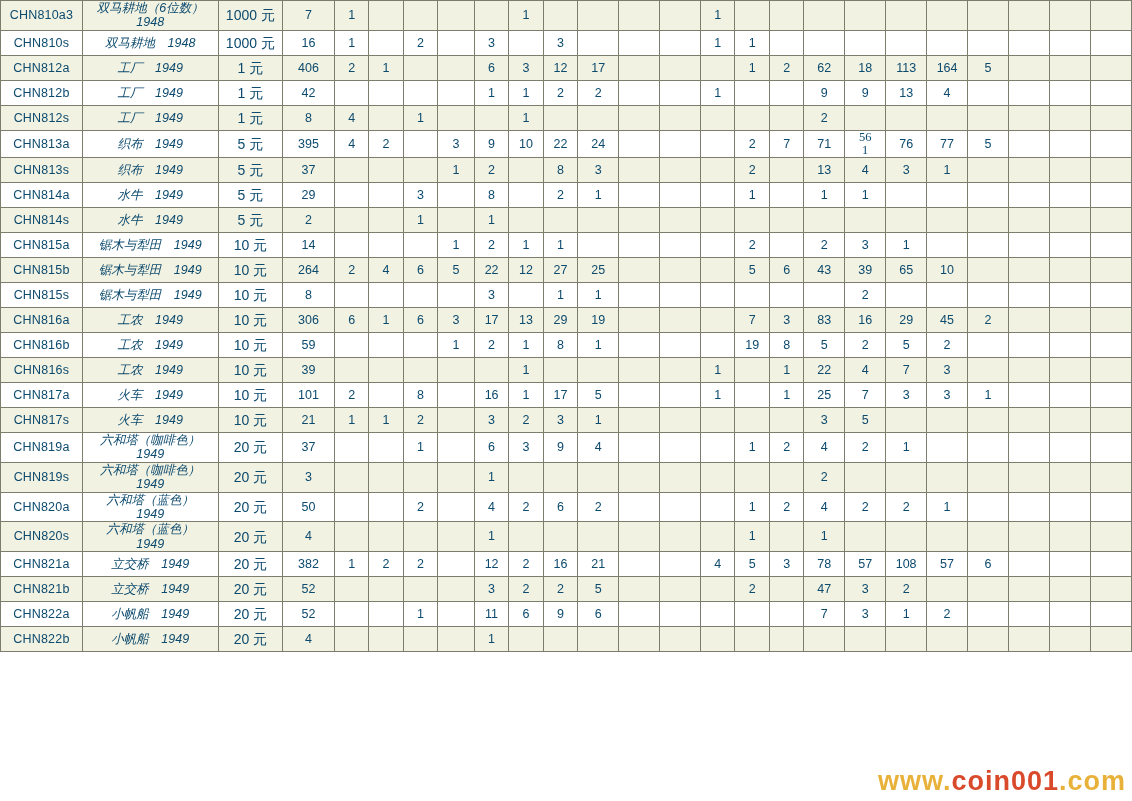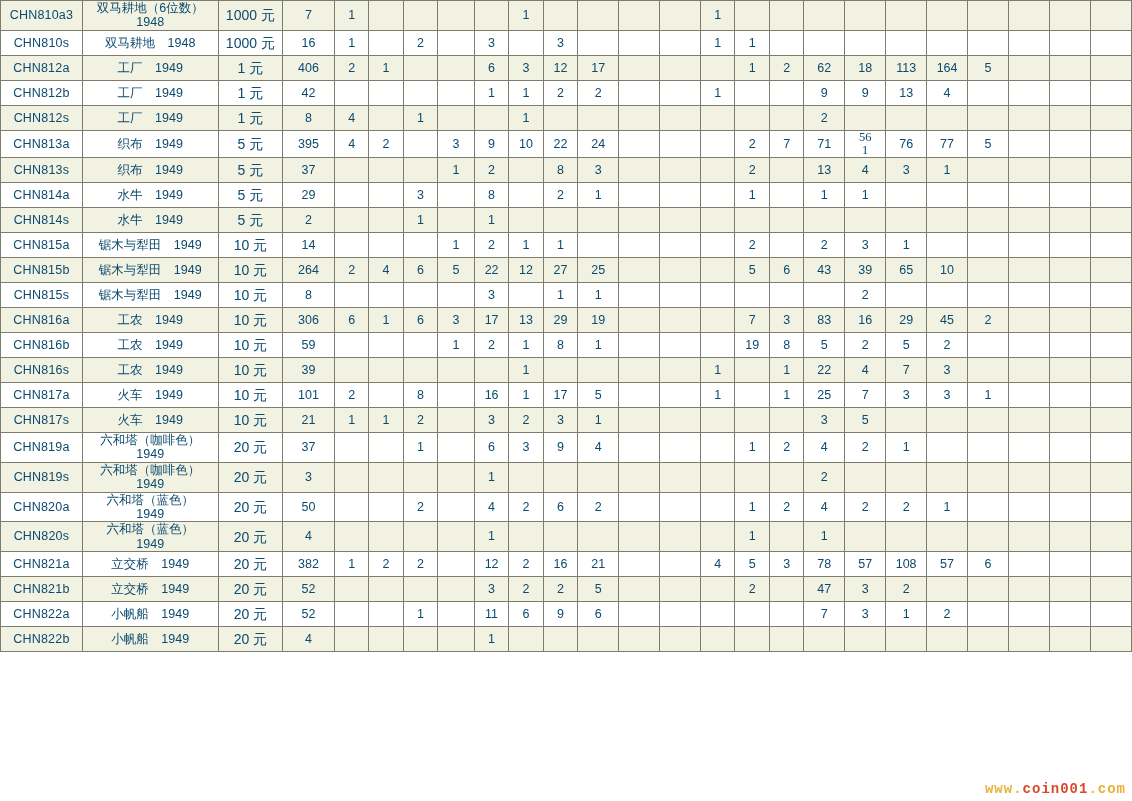--- a/index.html
+++ b/index.html
@@ -39,20 +39,21 @@
   }
   td.c-code {
     font-size: 12.5px;
     letter-spacing: 0.2px;
   }
   td.c-name {
     font-size: 12.5px;
     white-space: normal;
     line-height: 1.12;
     padding: 1px 2px;
+    font-style: italic;
   }
   td.c-name .sub {
     display: block;
   }
   td.c-face {
     font-size: 14px;
   }
   td.c-qty {
     font-size: 12.5px;
   }
@@ -61,22 +62,22 @@
   }
   td.num .stack {
     display: block;
     line-height: 1.05;
     font-family: Liberation Serif, serif;
   }
   .watermark {
     position: absolute;
     right: 6px;
     bottom: 4px;
-    font-family: Liberation Mono, monospace;
-    font-size: 14px;
+    font-family: Liberation Sans, sans-serif;
+    font-size: 27px;
     font-weight: bold;
     letter-spacing: 1px;
     pointer-events: none;
     margin-top: 44px;
   }
   .watermark .w1 { color: #e8b23a; }
   .watermark .w2 { color: #d94a2b; }
   .watermark .w3 { color: #e8b23a; }
 </style>
 </head>

